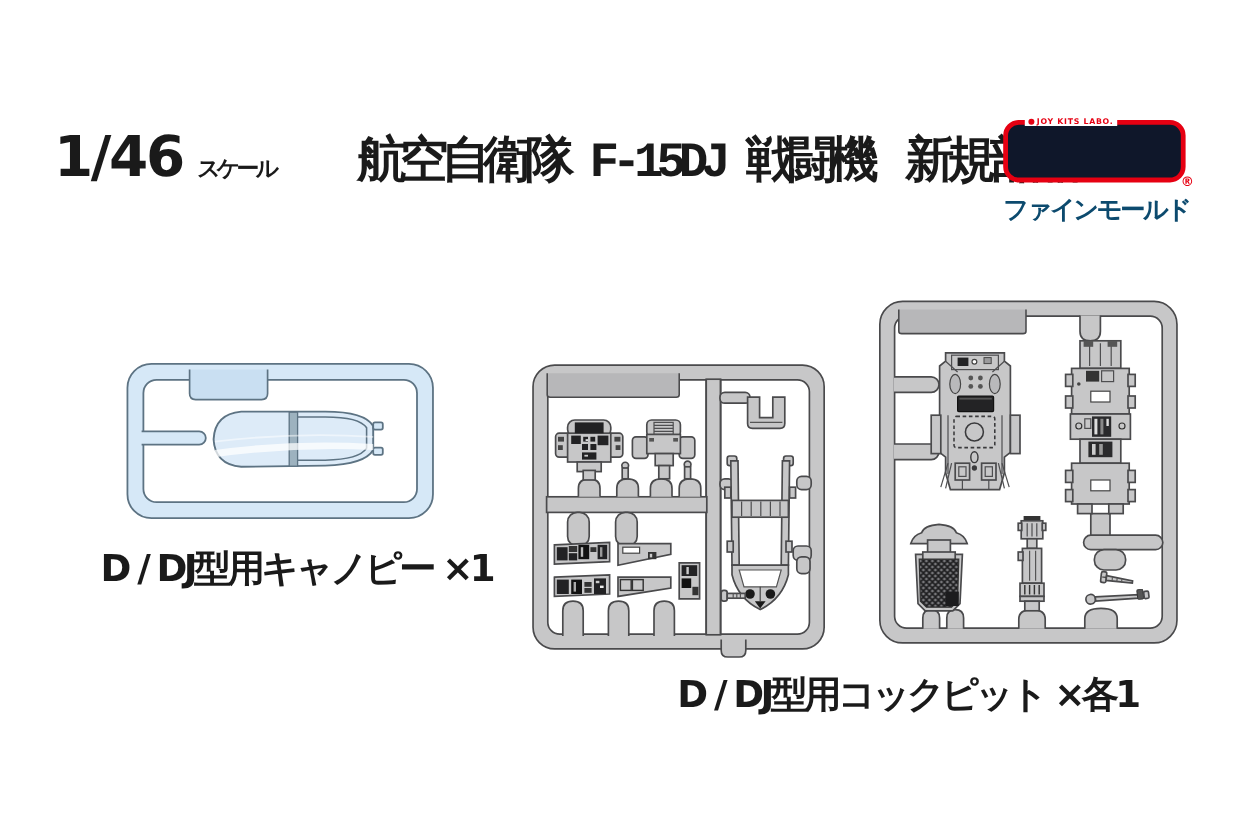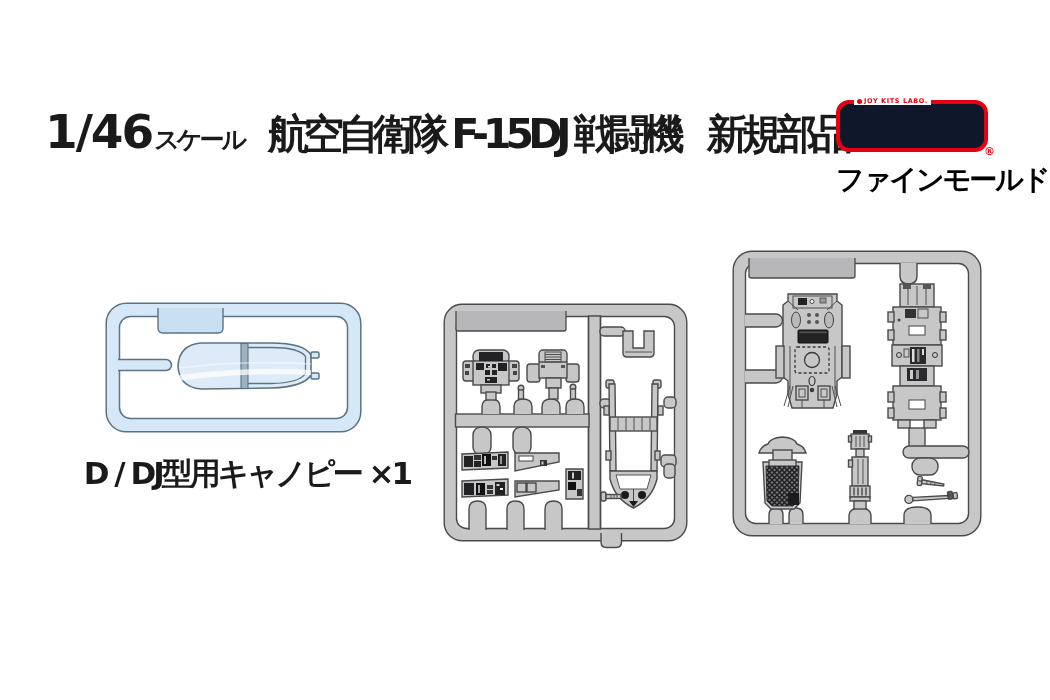--- a/index.html
+++ b/index.html
@@ -4,36 +4,36 @@
 <style>
   html,body{margin:0;padding:0;background:#fff;}
   .canvas{position:relative;width:1050px;height:700px;background:#fff;overflow:hidden;
           font-family:"DejaVu Sans",sans-serif;color:#1a1a1a;}
   .abs{position:absolute;}
 
   
   .title-row{position:absolute;left:45px;top:106px;display:flex;align-items:baseline;
              font-weight:700;white-space:nowrap;line-height:1.1;}
   .t-scale-num{font-size:47px;letter-spacing:-2px;}
-  .t-scale-word{font-size:25px;letter-spacing:-3px;margin-left:2px;}
-  .t-main{font-size:41px;letter-spacing:-6px;margin-left:24px;}
+  .t-scale-word{font-size:19px;letter-spacing:-3px;margin-left:12px;}
+  .t-main{font-size:41px;letter-spacing:-6px;margin-left:68px;font-family:Liberation Mono, monospace;}
   .t-sub{font-size:41px;letter-spacing:-6px;margin-left:28px;}
 
   
   .logo{position:absolute;left:836px;top:100px;width:152px;text-align:center;}
   .logo-box{position:relative;height:44px;border:4px solid var(--logo_red,#e60012);
             border-radius:13px;display:flex;align-items:flex-end;justify-content:center;background:#0f172a;}
   .logo-brand{color:var(--logo_red,#e60012);font-size:26px;font-weight:800;letter-spacing:-1.5px;}
   .logo-tagline{position:absolute;top:-7px;left:14px;background:#fff;color:var(--logo_red,#e60012);
                 font-size:6.5px;font-weight:700;letter-spacing:0.6px;padding:0 3px;
                 display:flex;align-items:center;gap:2px;white-space:nowrap;}
   .logo-dot{width:5px;height:5px;border-radius:50%;background:var(--logo_red,#e60012);display:inline-block;}
   .logo-reg{position:absolute;right:-11px;bottom:-10px;color:var(--logo_red,#e60012);
             font-size:11px;font-weight:700;}
-  .logo-kana{margin-top:9px;color:#000000;font-size:28px;font-weight:800;letter-spacing:-2px;white-space:nowrap;}
+  .logo-kana{margin-top:9px;color:#0c4a6e;font-size:21px;font-weight:800;letter-spacing:-2px;white-space:nowrap;}
 
   
   .part-label{position:absolute;font-weight:700;font-size:31px;letter-spacing:-3px;
               white-space:nowrap;text-align:right;}
   .label-canopy{left:58px;top:453px;width:352px;}
   .label-cockpit{left:478px;top:558px;width:470px;}
 
   
   .gf{fill:var(--gray_fill,#c7c7c8);stroke:var(--gray_line,#4a4a4c);stroke-width:1.4px;}
   .gt{fill:var(--gray_tag,#b7b7b9);stroke:var(--gray_line,#4a4a4c);stroke-width:1.3px;}
@@ -384,14 +384,15 @@
     </g>
 
     <g transform="rotate(-7 180 250)">
       <circle cx="177" cy="249" r="4" class="gf"></circle>
       <polygon points="181,247.5 217,250 217,253 181,251" class="gf"></polygon>
       <rect x="216" y="246" width="5" height="8" rx="1" fill="#555" stroke="#333" stroke-width="0.8"></rect>
       <rect x="221.5" y="248" width="4" height="6" rx="1" class="gf"></rect>
     </g>
   </svg>
 
+  <div class="part-label label-cockpit">D / DJ型用コックピット ×各1</div>
 
 </div>
 
 </body></html>

